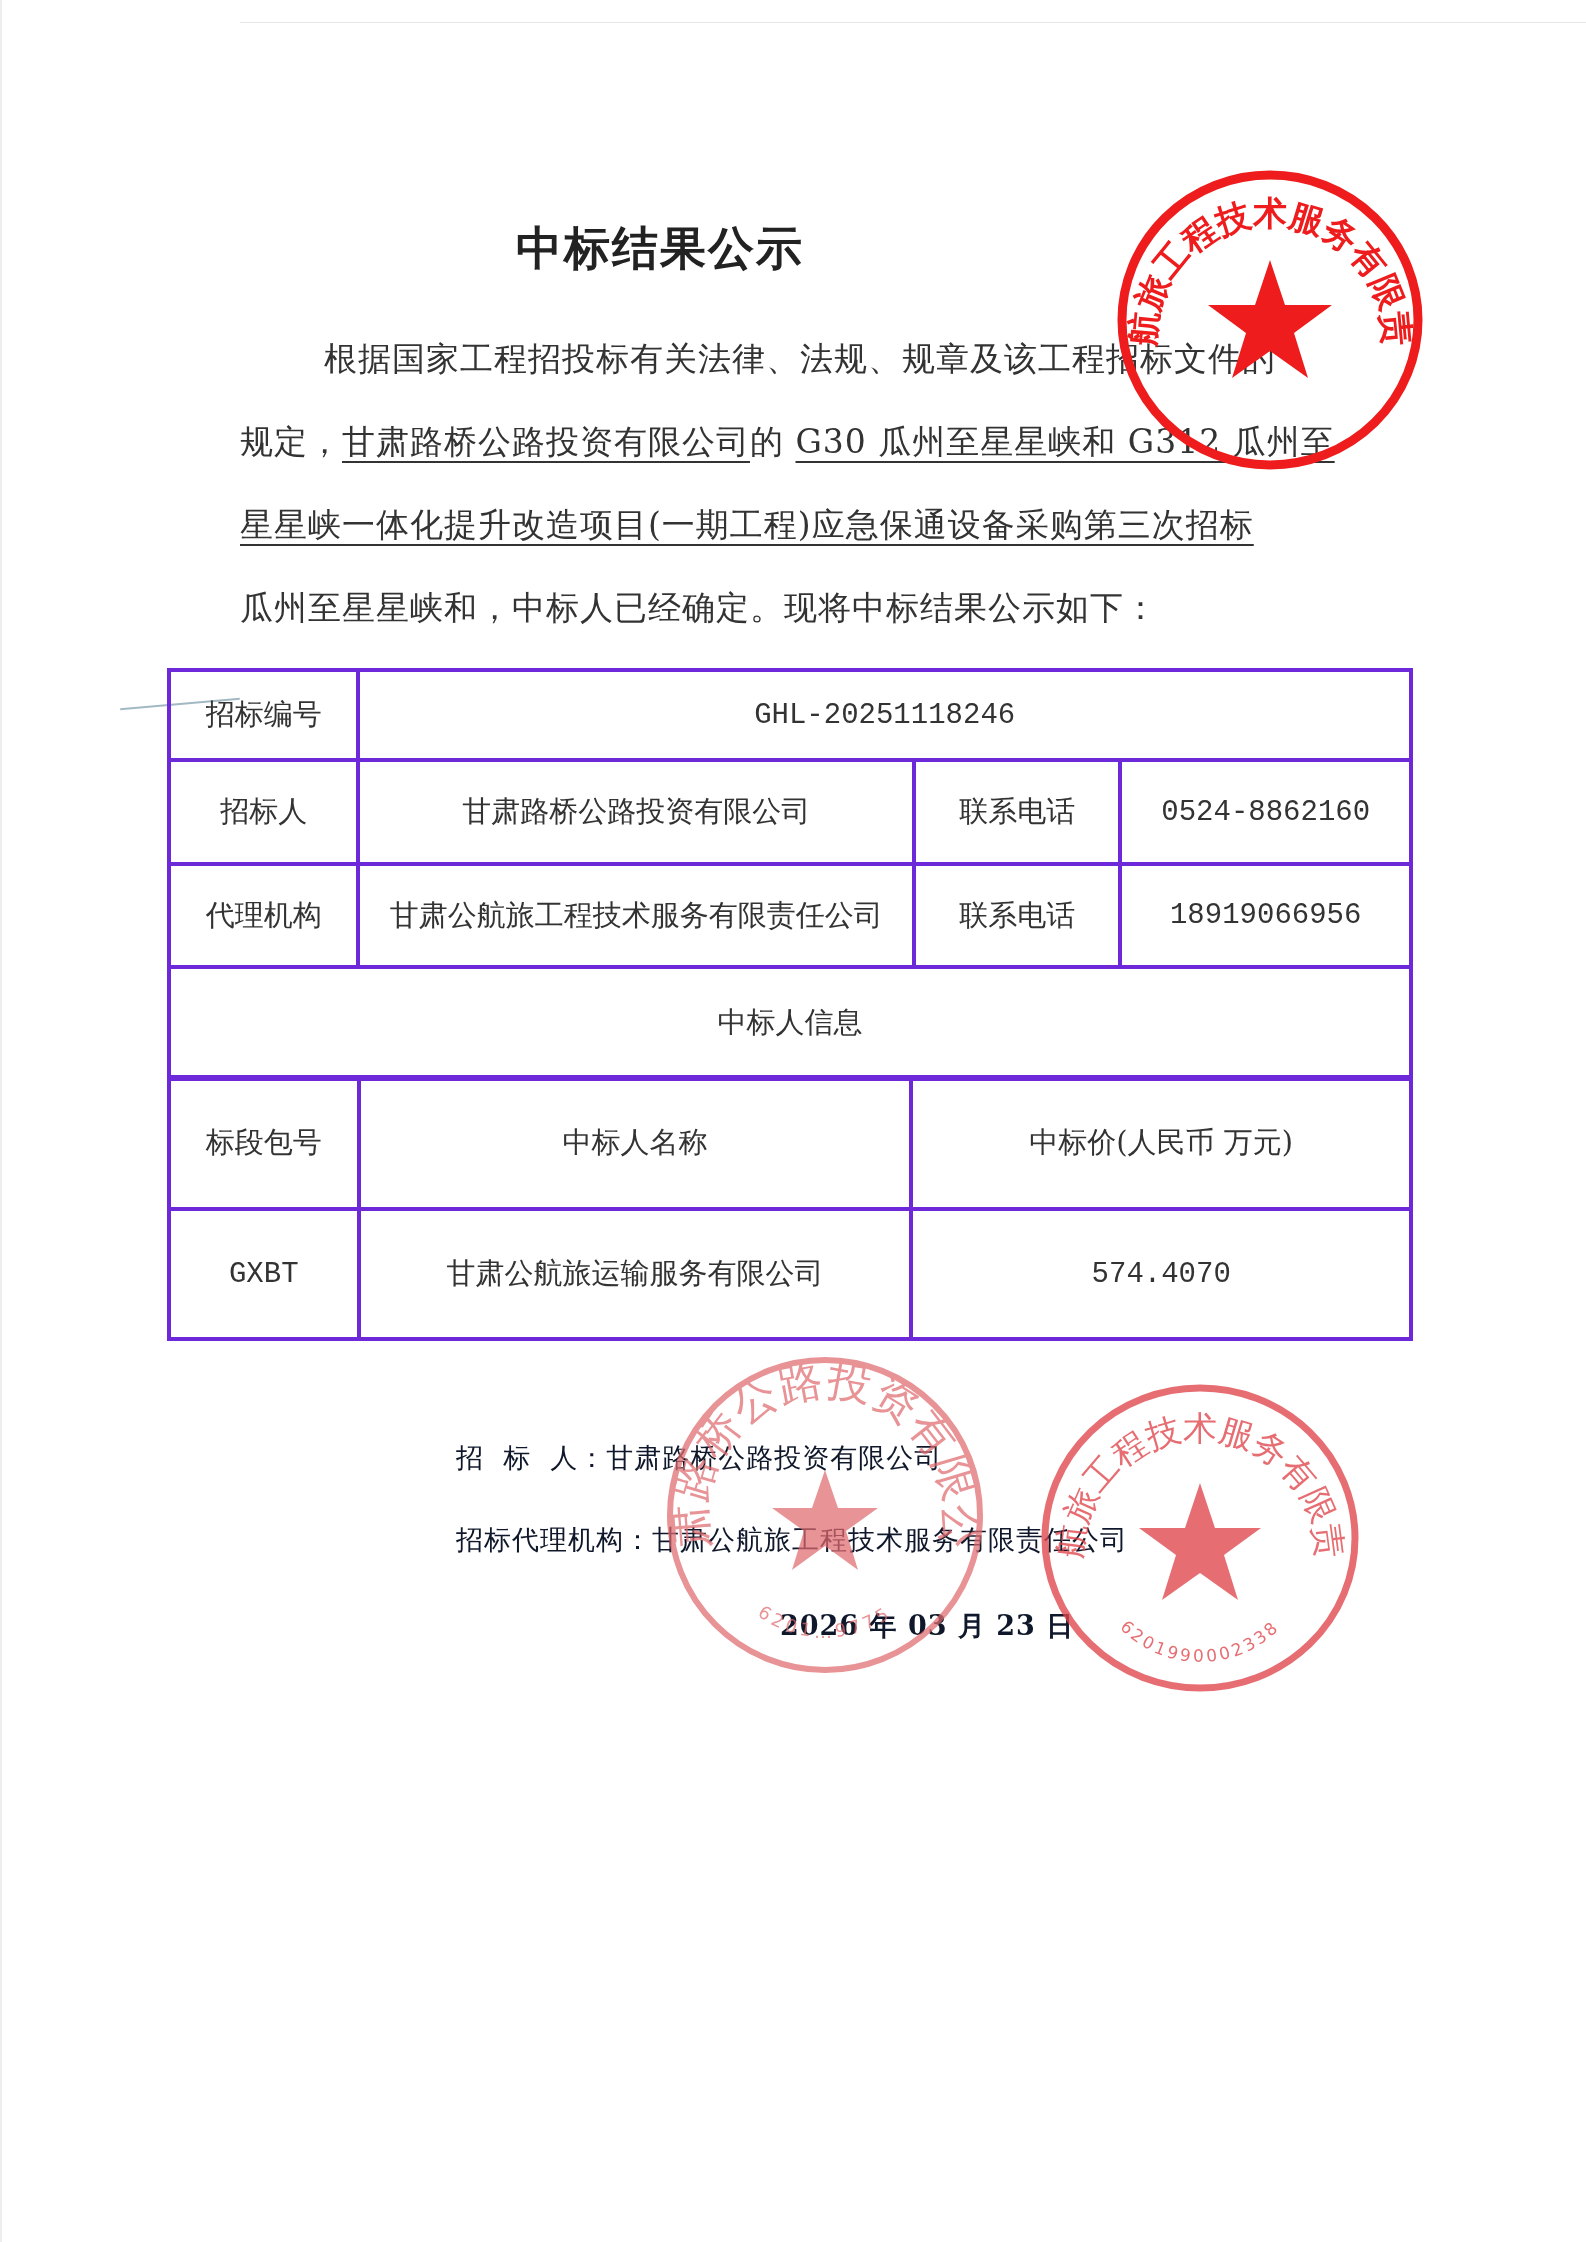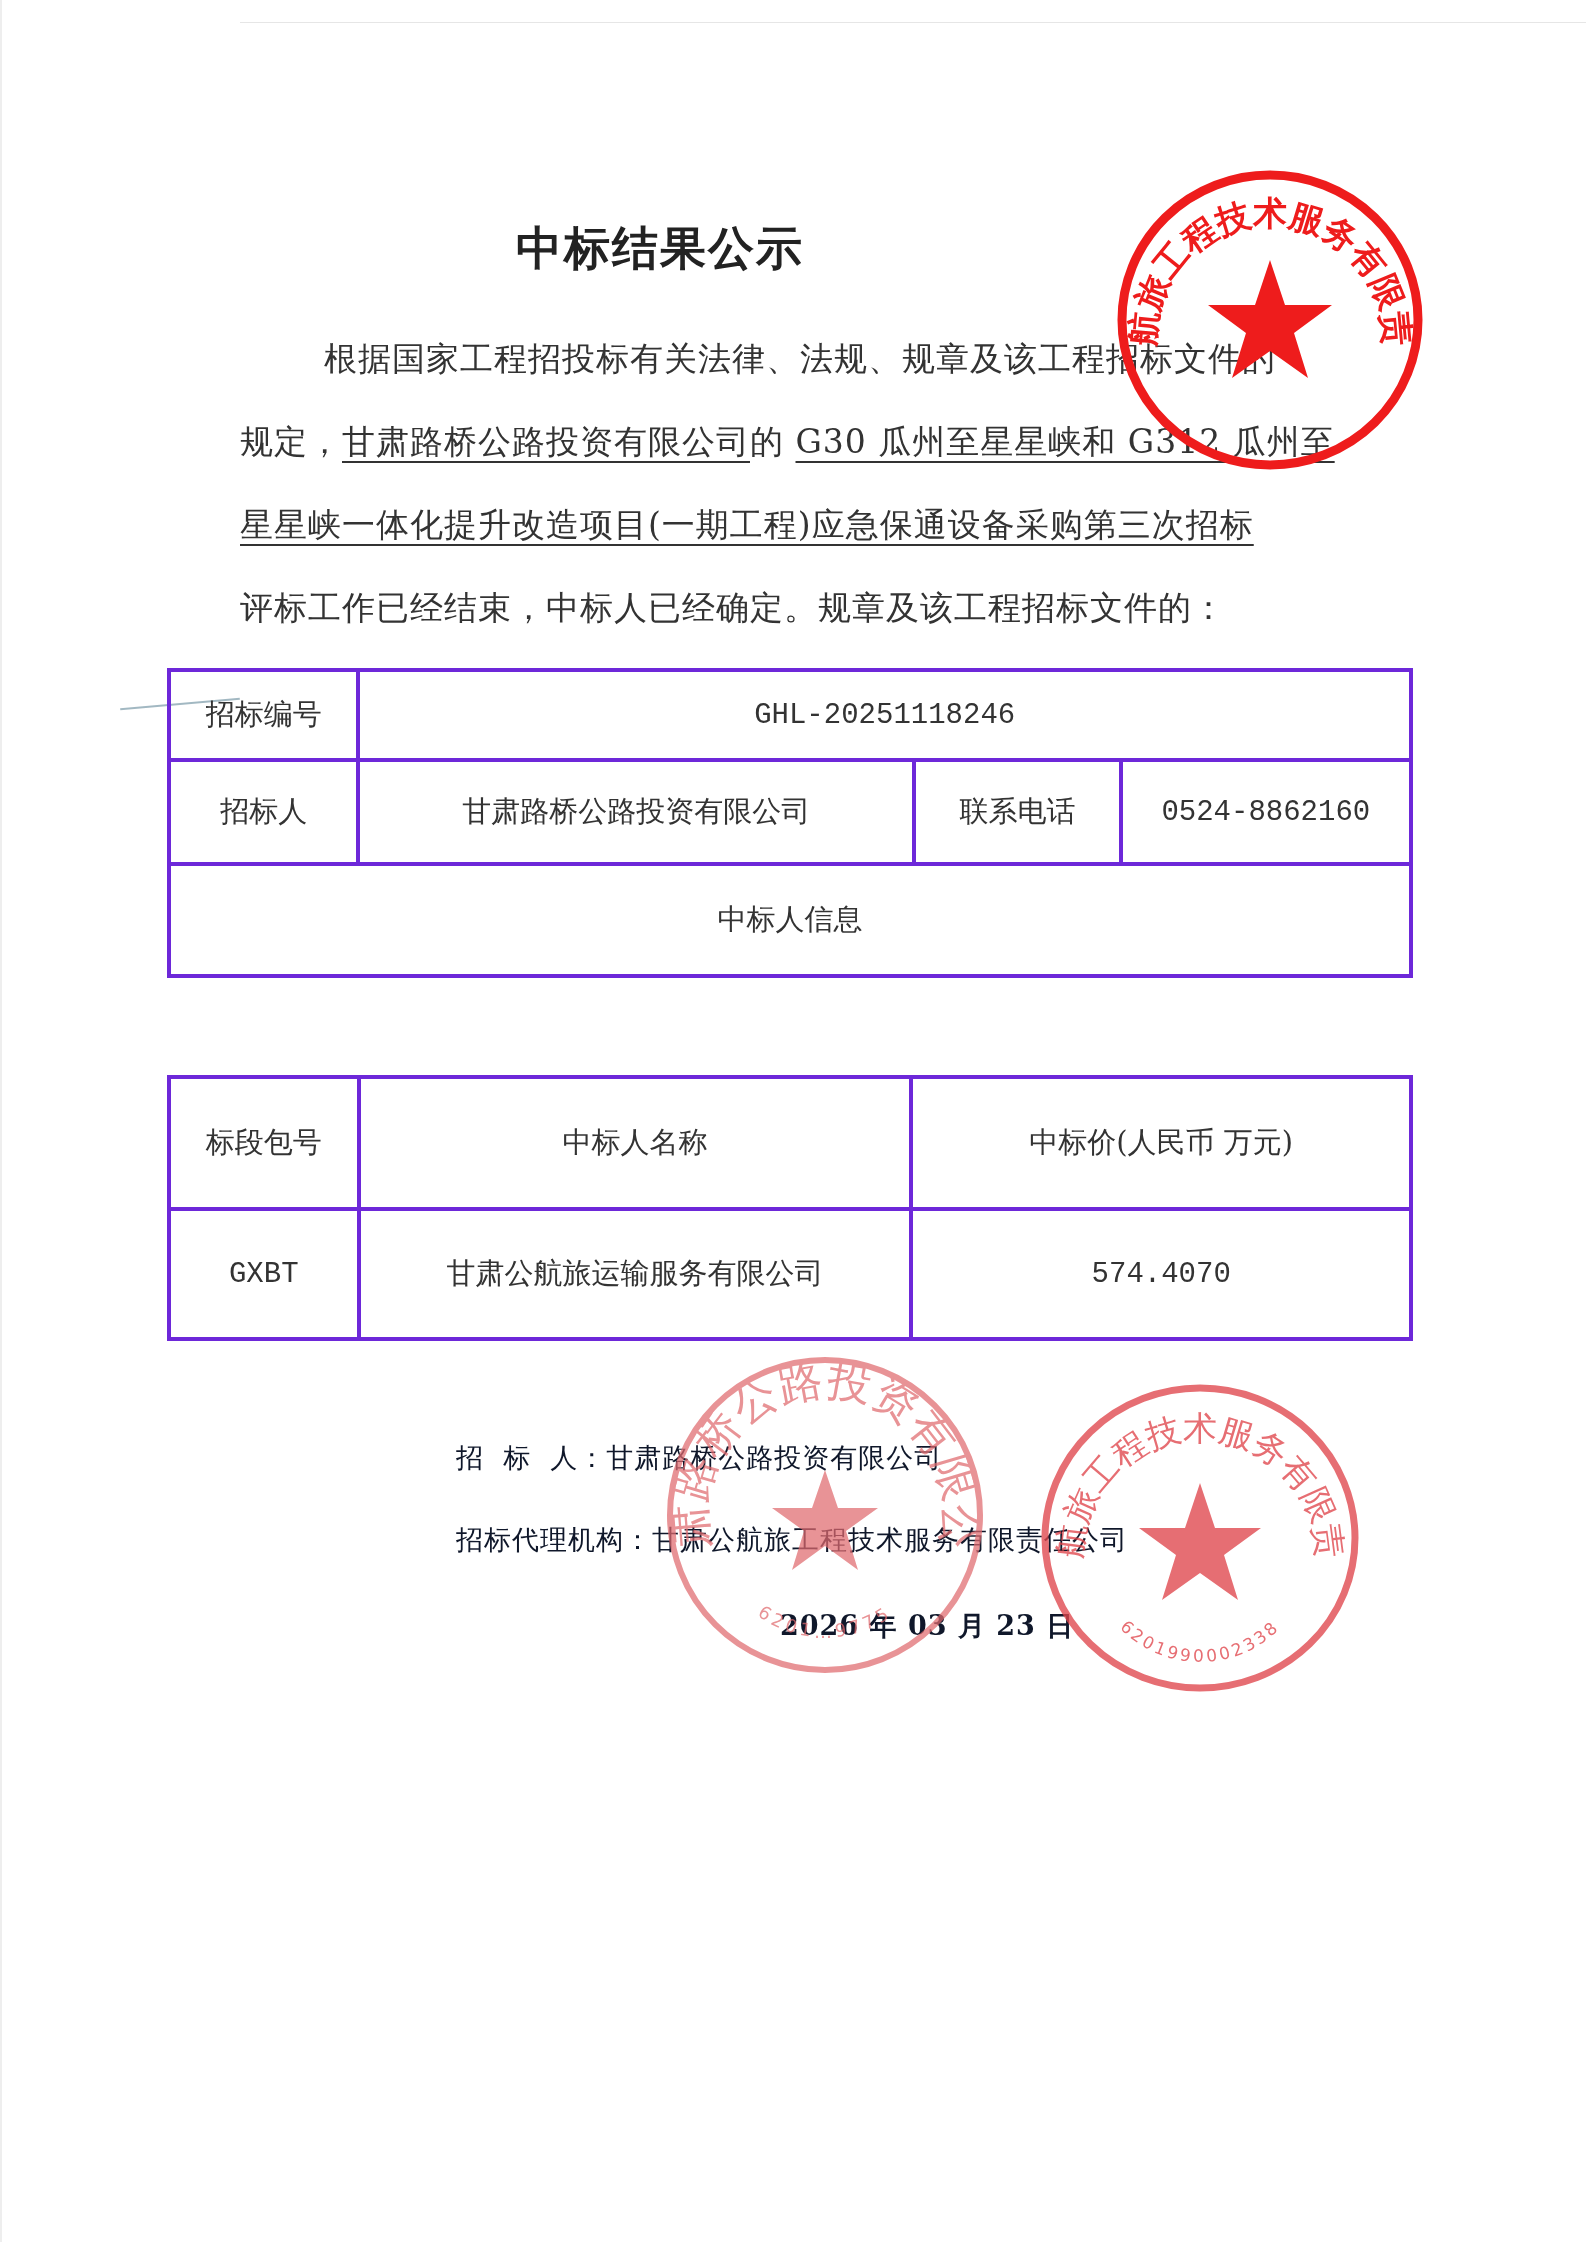--- a/index.html
+++ b/index.html
@@ -39,21 +39,21 @@
 <div class="title">中标结果公示</div>
 
 <div class="para">
   <div class="line" style="top:337px; left:84px;">根据国家工程招投标有关法律、法规、规章及该工程招标文件的</div>
   <div class="line" style="top:420px;">
     <span>规定，</span><span class="u">甘肃路桥公路投资有限公司</span><span>的</span> <span class="u">G30 瓜州至星星峡和 G312 瓜州至</span>
   </div>
   <div class="line" style="top:503px;">
     <span class="u">星星峡一体化提升改造项目(一期工程)应急保通设备采购第三次招标</span>
   </div>
-  <div class="line" style="top:586px;">评标工作已经结束，中标人已经确定。规章及该工程招标文件的：</div>
+  <div class="line" style="top:586px;">瓜州至星星峡和，中标人已经确定。现将中标结果公示如下：</div>
 </div>
 
 <div class="stray"></div>
 
 <table class="info">
   <colgroup>
     <col style="width:190px">
       <col style="width:558px">
       <col style="width:207px">
       <col style="width:291px">
@@ -61,20 +61,26 @@
   <tbody>
       <tr style="height:90px">
     <td>招标编号</td>
     <td colspan="3" class="num">GHL-20251118246</td>
   </tr>
   <tr style="height:104px">
     <td>招标人</td>
     <td>甘肃路桥公路投资有限公司</td>
     <td>联系电话</td>
     <td class="num">0524-8862160</td>
+  </tr>
+  <tr style="height:103px">
+    <td>代理机构</td>
+    <td>甘肃公航旅工程技术服务有限责任公司</td>
+    <td>联系电话</td>
+    <td class="num">18919066956</td>
   </tr>
   <tr style="height:112px">
     <td colspan="4">中标人信息</td>
   </tr>
 </tbody>
   </table>
 
 <table class="info" style="top:1075px;">
   <colgroup>
     <col style="width:190px">

